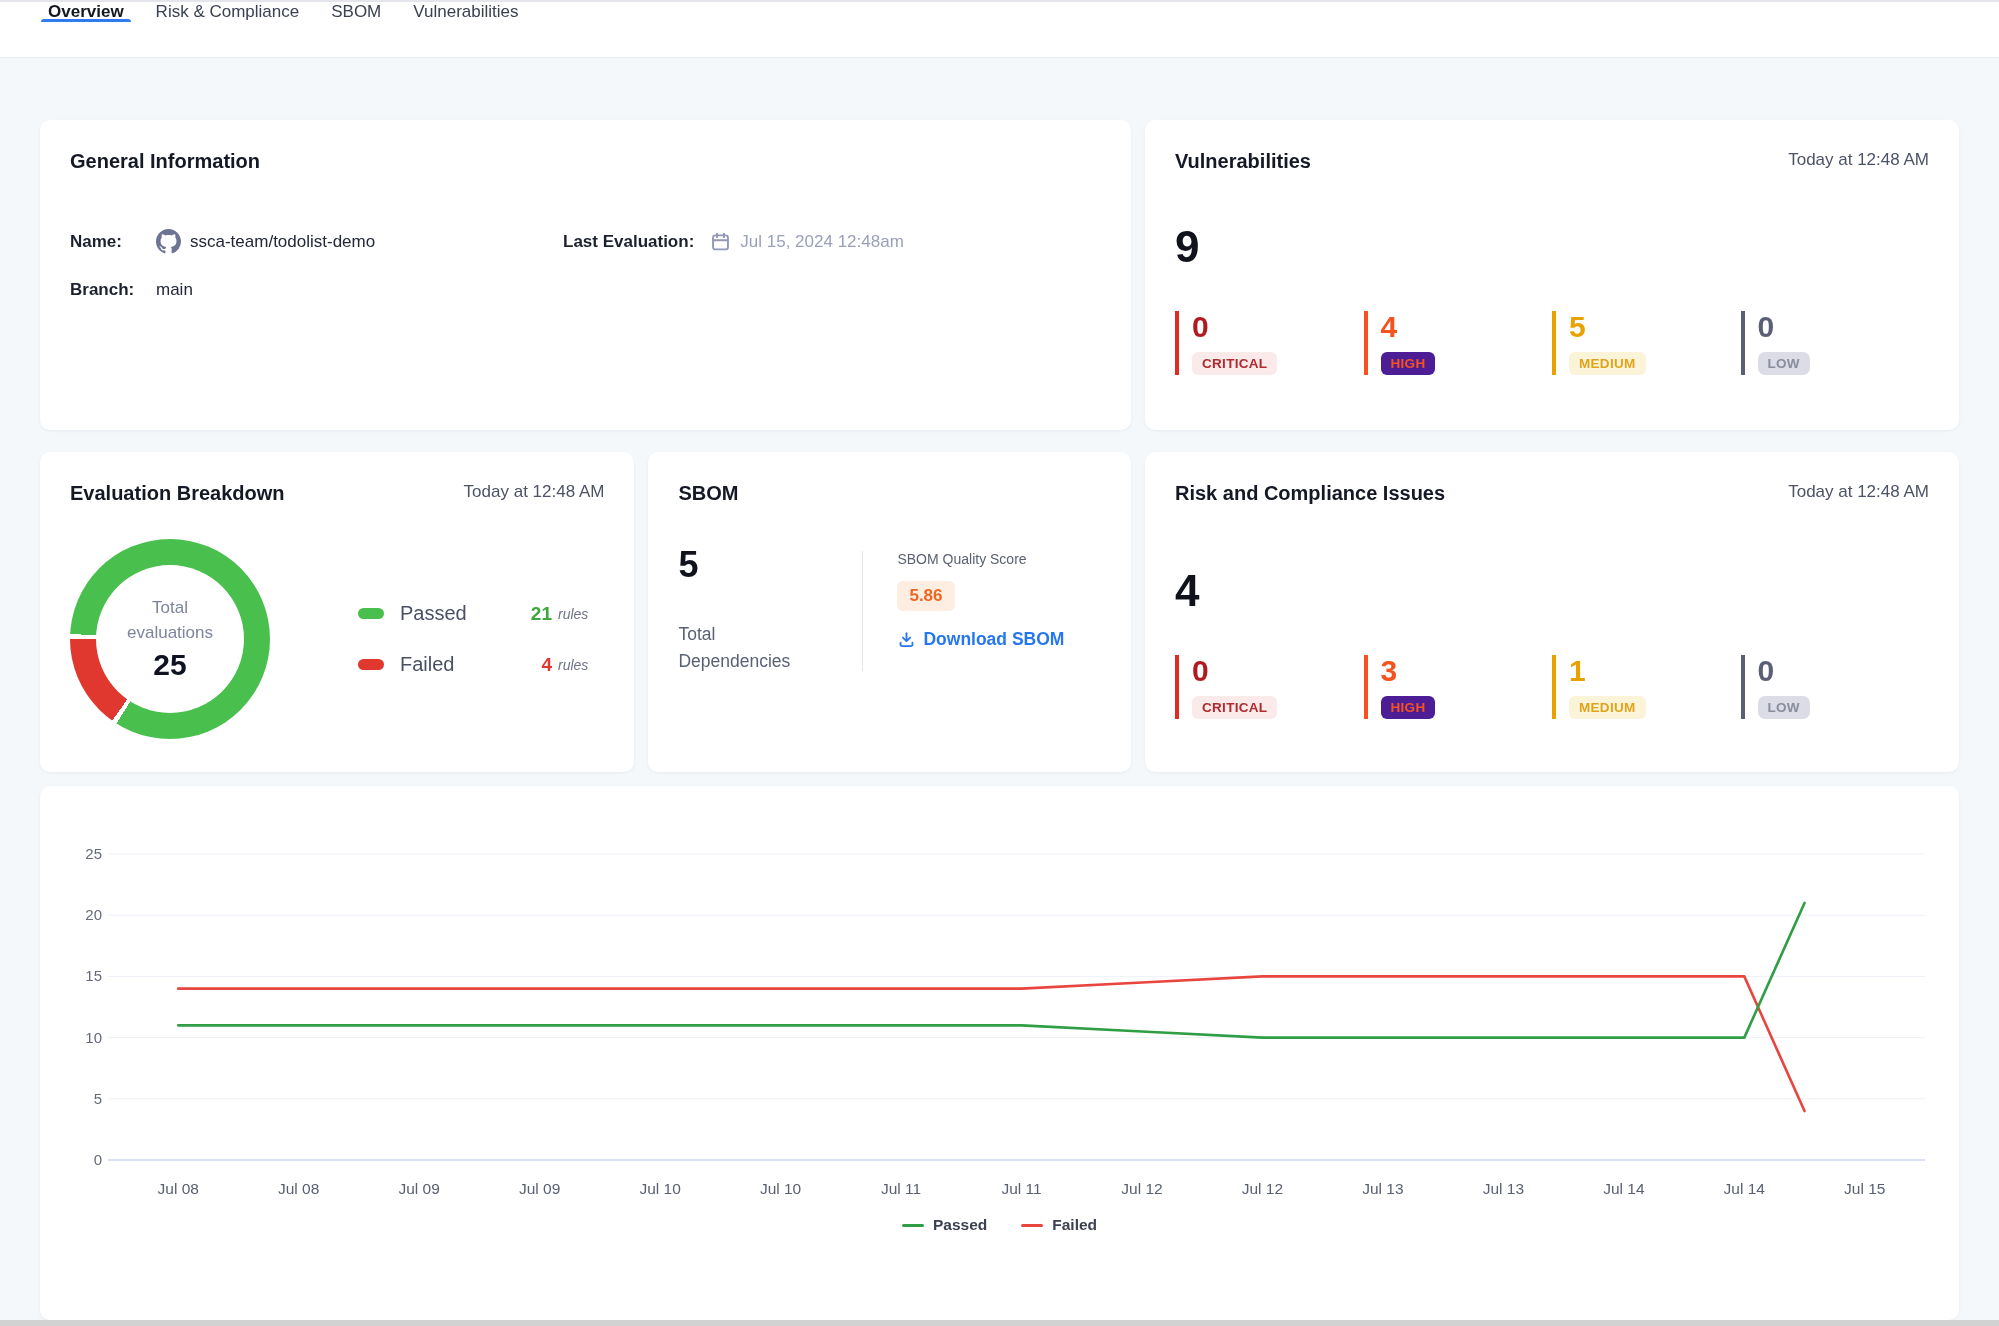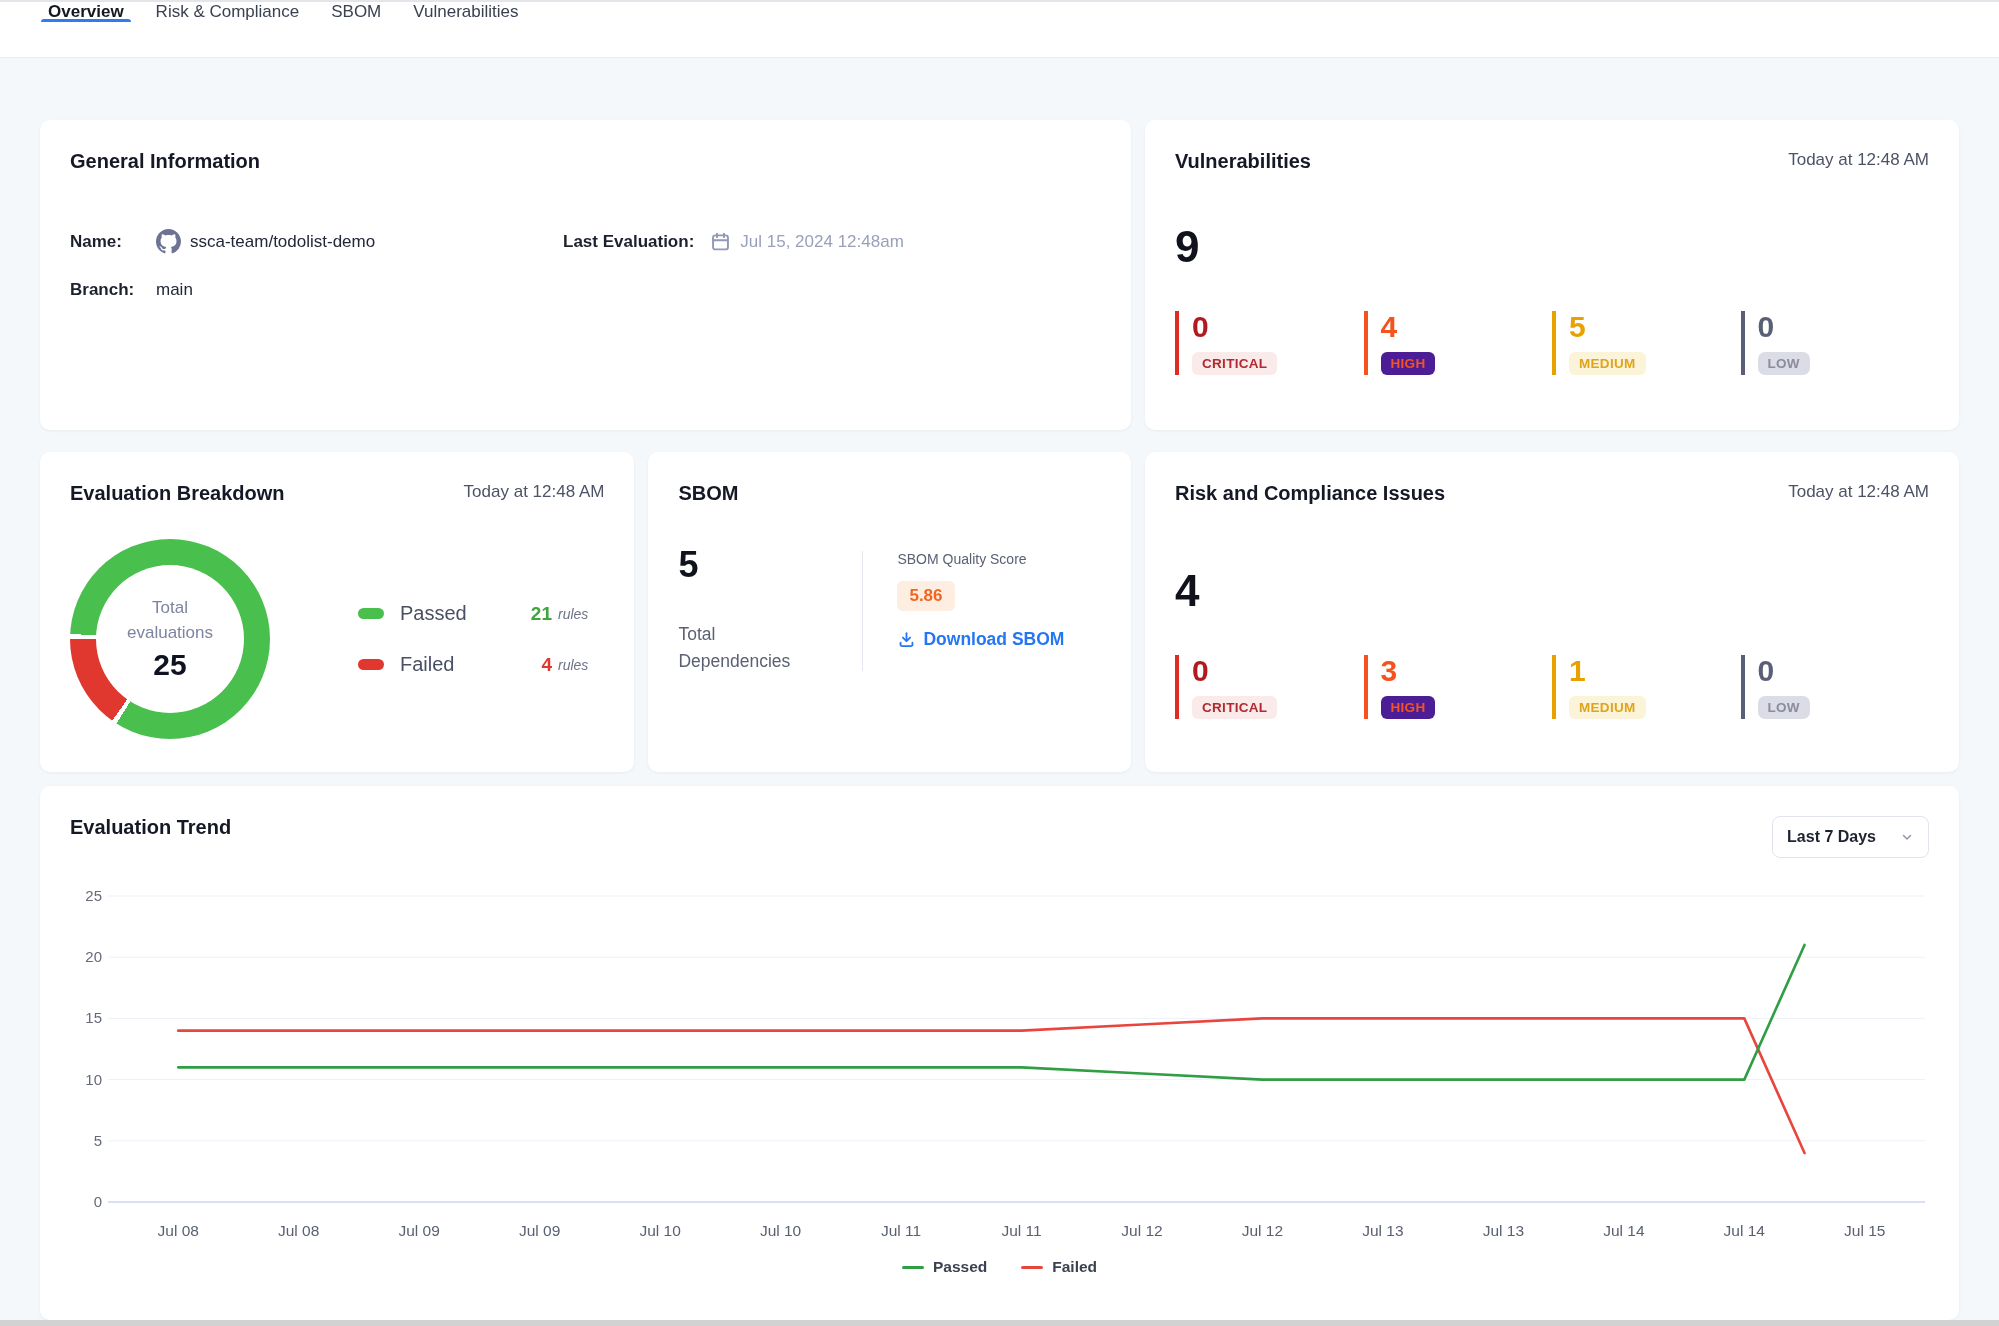--- a/index.html
+++ b/index.html
@@ -299,31 +299,20 @@
         <div class="sev-item sev-low">
           <div class="sev-count">0</div>
           <div class="sev-badge">LOW</div>
         </div>
       </div>
     </div>
   </div>
 
   <div class="row row3">
     <div class="card card-trend">
-      <div class="card-head">
-        <div class="card-title">Evaluation Trend</div>
-        <div class="range-select">
-          <span class="range-label">Last 7 Days</span>
-          <span style="display:flex;">
-            <svg width="14" height="14" viewBox="0 0 24 24" fill="none" stroke="#959aab" stroke-width="2.6" stroke-linecap="round" stroke-linejoin="round">
-                <path d="M6 9.5l6 6 6-6"></path>
-              </svg>
-          </span>
-        </div>
-      </div>
       <svg id="trend-chart" class="trend-chart" width="1859" height="372" viewBox="0 0 1859 372">
           <line x1="38" y1="320" x2="1855" y2="320" stroke="#d9e0f3" stroke-width="2"></line>
           <text x="32" y="325" text-anchor="end" font-size="15" fill="#646a78" font-family="Liberation Sans, sans-serif">0</text>
           <line x1="38" y1="258.8" x2="1855" y2="258.8" stroke="#edf1f9" stroke-width="1"></line>
           <text x="32" y="263.8" text-anchor="end" font-size="15" fill="#646a78" font-family="Liberation Sans, sans-serif">5</text>
           <line x1="38" y1="197.6" x2="1855" y2="197.6" stroke="#edf1f9" stroke-width="1"></line>
           <text x="32" y="202.6" text-anchor="end" font-size="15" fill="#646a78" font-family="Liberation Sans, sans-serif">10</text>
           <line x1="38" y1="136.4" x2="1855" y2="136.4" stroke="#edf1f9" stroke-width="1"></line>
           <text x="32" y="141.4" text-anchor="end" font-size="15" fill="#646a78" font-family="Liberation Sans, sans-serif">15</text>
           <line x1="38" y1="75.19999999999999" x2="1855" y2="75.19999999999999" stroke="#edf1f9" stroke-width="1"></line>

